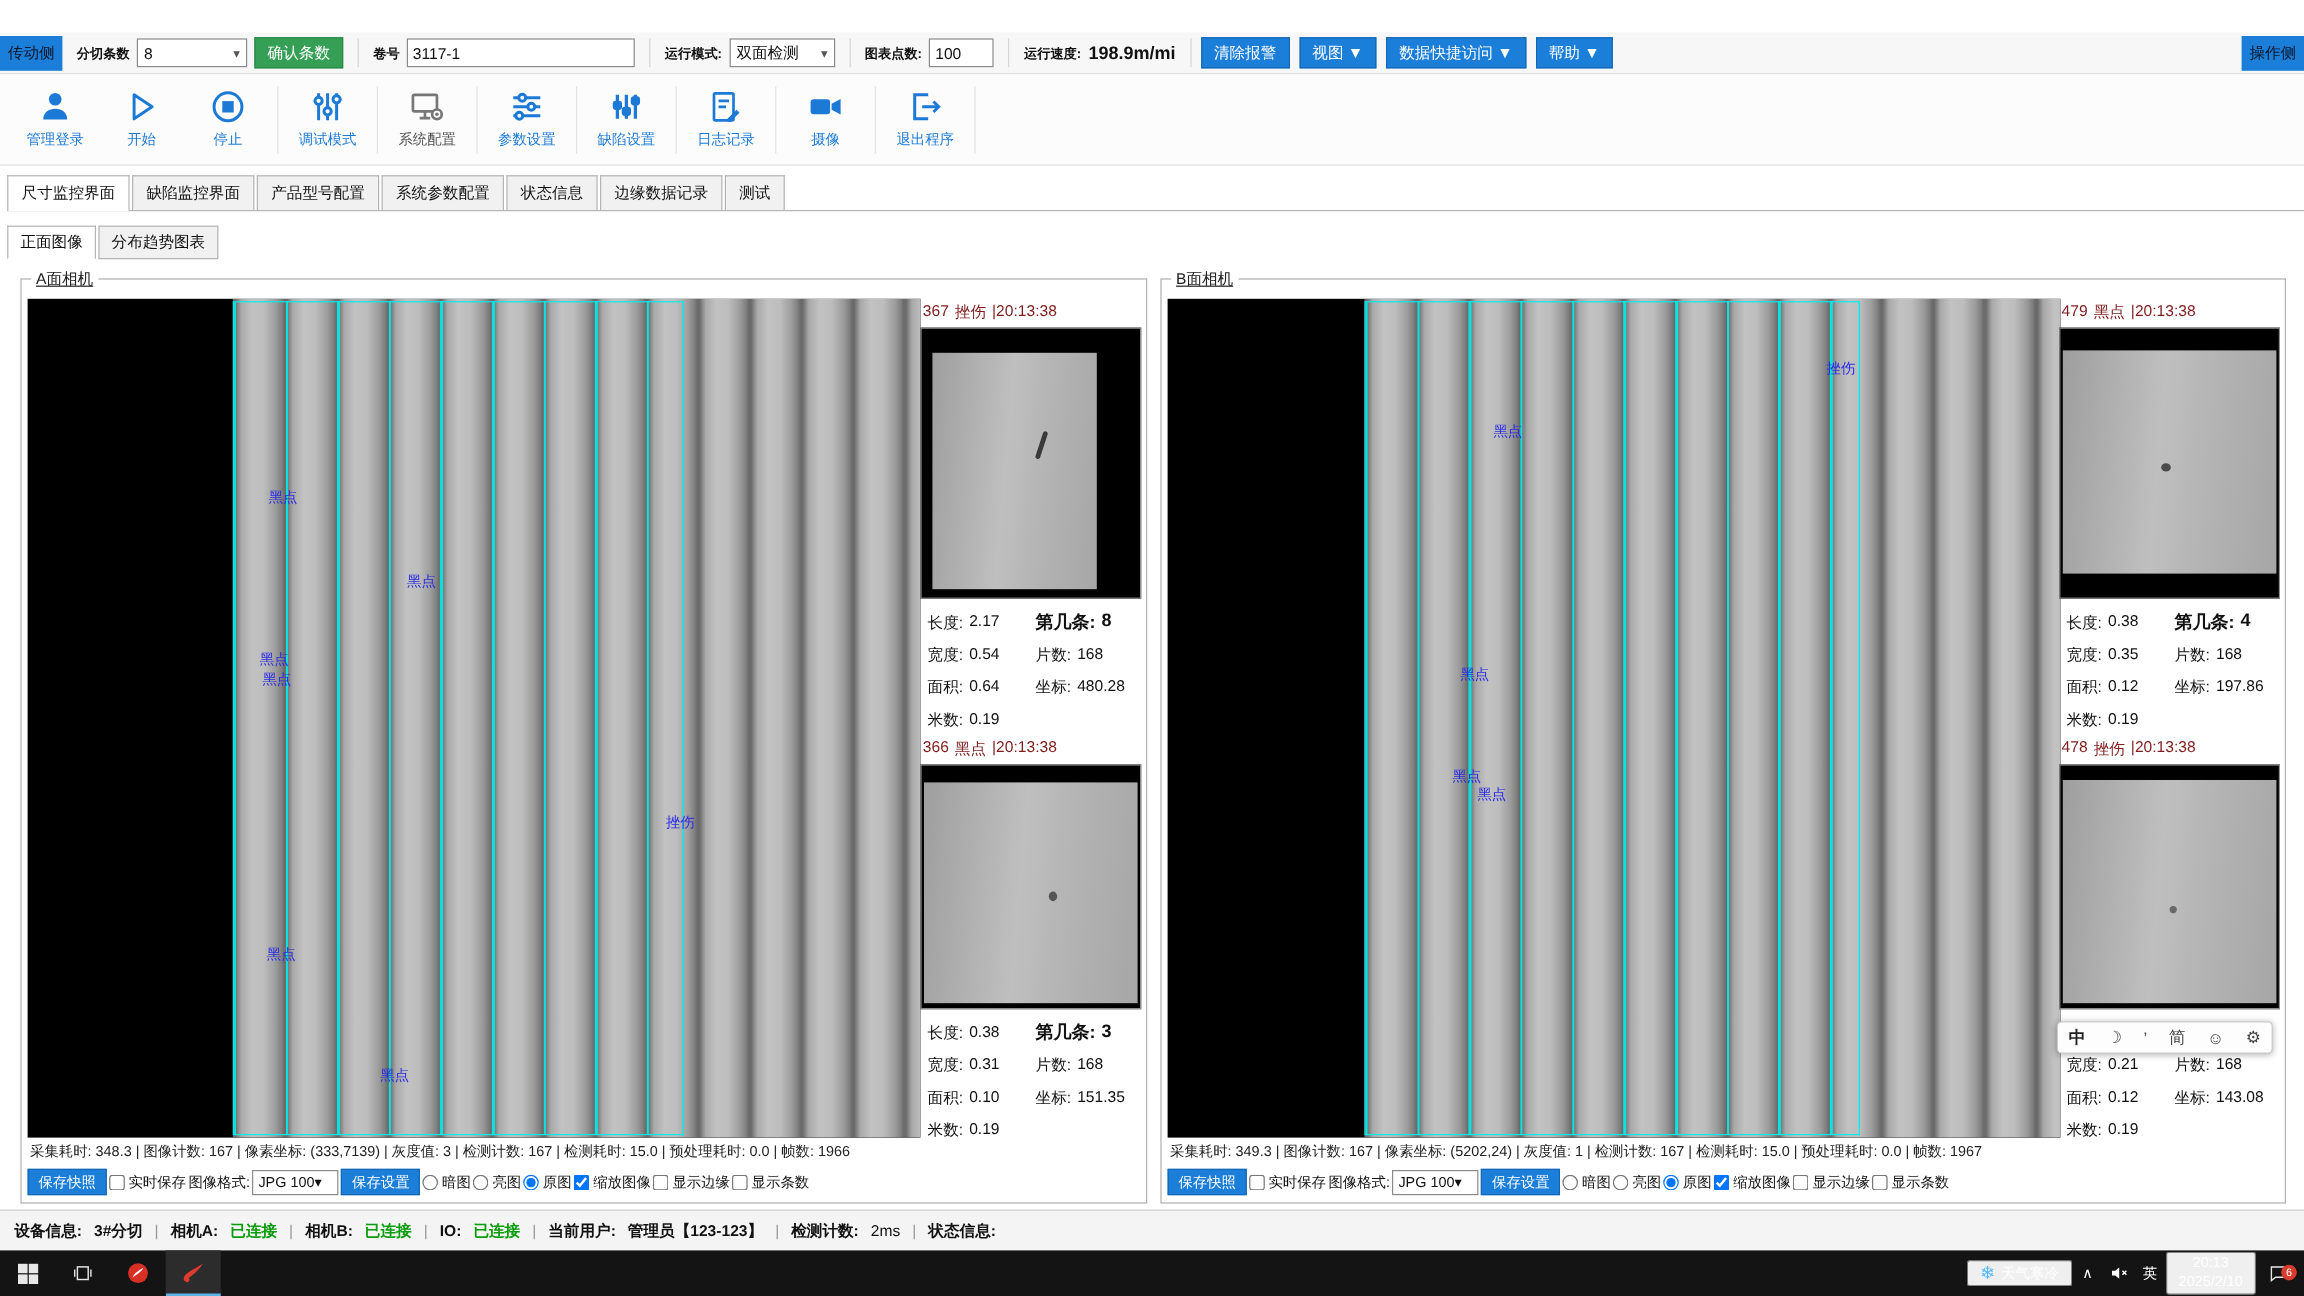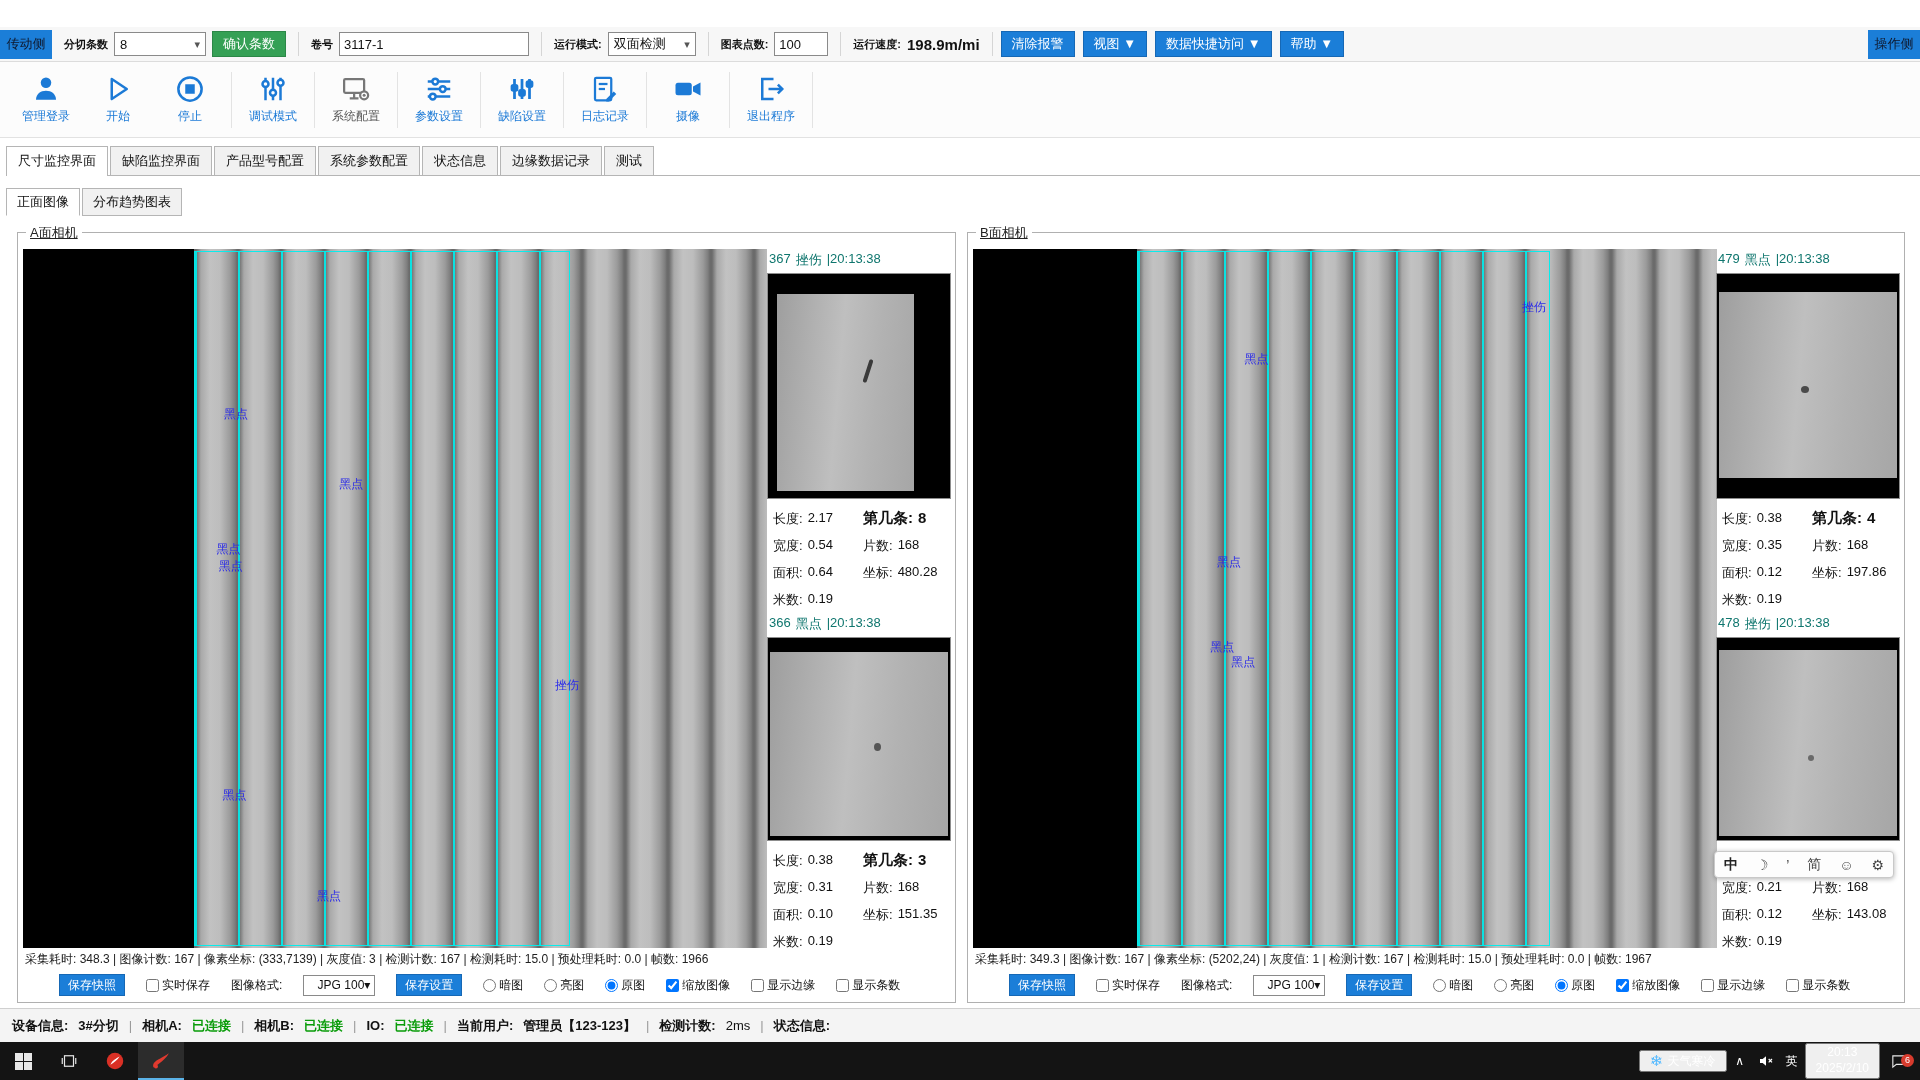--- a/index.html
+++ b/index.html
@@ -52,45 +52,45 @@
   .panel-a .strips{left:23%;}
   .panel-b .strips{left:22%;}
   .guides{position:absolute;top:2px;bottom:2px;border:1px solid rgba(0,238,238,.95);background:repeating-linear-gradient(90deg,rgba(0,238,238,.9) 0px,rgba(0,238,238,.9) 2px,transparent 2px,transparent 43px);}
   .panel-a .guides{left:23%;width:50.5%;}
   .panel-b .guides{left:22%;width:55.5%;}
   .mark{position:absolute;color:#2b2be8;font-size:12px;white-space:nowrap;}
 
   
   .card-col{position:absolute;right:4px;top:16px;width:184px;bottom:54px;display:flex;flex-direction:column;justify-content:space-between;}
   .card{display:flex;flex-direction:column;}
-  .card-head{display:flex;gap:5px;font-size:13px;color:#0f766e;padding:2px 2px 4px 2px;text-align:center;}
+  .card-head{display:flex;gap:5px;font-size:13px;color:#7f1d1d;padding:2px 2px 4px 2px;text-align:center;}
   .thumb{position:relative;background:#000;border:1px solid #8d8d8d;overflow:hidden;}
   .thumb.tall{height:226px;}
   .thumb.short{height:204px;}
   .patch{position:absolute;background:linear-gradient(95deg,#9e9e9e,#bfbfbf 45%,#b2b2b2 70%,#a6a6a6);}
   .t-a0 .patch{left:5%;right:20%;top:9%;bottom:3%;}
   .t-a1 .patch{left:1%;right:1%;top:7%;bottom:2%;}
   .t-b0 .patch{left:1%;right:1%;top:8%;bottom:9%;}
   .t-b1 .patch{left:1%;right:1%;top:6%;bottom:2%;}
   .flaw{position:absolute;}
   .t-a0 .flaw{left:54%;top:38%;width:4px;height:24px;transform:rotate(18deg);background:#3a3a3a;border-radius:2px;}
   .t-a1 .flaw{left:58%;top:52%;width:7px;height:8px;border-radius:50%;background:#555;}
   .t-b0 .flaw{left:46%;top:50%;width:8px;height:7px;border-radius:50%;background:#4a4a4a;}
   .t-b1 .flaw{left:50%;top:58%;width:6px;height:6px;border-radius:50%;background:#6a6a6a;}
   .stats{padding:6px 2px 0 2px;}
   .srow{display:flex;align-items:center;height:27px;}
   .scell{width:50%;display:flex;gap:5px;font-size:13px;color:#111;padding-left:4px;white-space:nowrap;}
   .scell.big{font-size:15px;font-weight:700;}
 
   
   .status-line{position:absolute;left:7px;bottom:34px;font-size:12px;color:#222;white-space:nowrap;overflow:hidden;right:4px;}
-  .controls-row{position:absolute;left:5px;right:2px;bottom:5px;height:24px;display:flex;align-items:center;gap:21px;font-size:12px;color:#111;white-space:nowrap;margin-left:36px;}
+  .controls-row{position:absolute;left:5px;right:2px;bottom:5px;height:24px;display:flex;align-items:center;gap:2px;font-size:12px;color:#111;white-space:nowrap;}
   .btn-sm{background:#1b7ed8;color:#fff;border:1px solid #1668b5;font-size:12px;height:22px;padding:0 8px;}
   .ctl{display:flex;align-items:center;gap:3px;}
-  .combo-sm{display:inline-flex;justify-content:flex-end;align-items:center;background:#fff;border:1px solid #8a8a8a;height:21px;padding:0 4px;font-size:12px;width:72px;}
+  .combo-sm{display:inline-flex;justify-content:flex-start;align-items:center;background:#fff;border:1px solid #8a8a8a;height:21px;padding:0 4px;font-size:12px;width:72px;}
   .controls-row input{margin:0;}
 
   
   .statusbar{position:absolute;top:1008px;left:0;width:100%;height:34px;background:#f4f4f4;border-top:1px solid #d0d0d0;display:flex;align-items:center;gap:10px;padding-left:12px;font-size:13px;color:#111;}
   .sb-label{font-weight:700;}
   .sb-bold{font-weight:700;}
   .sb-green{color:#0a9c0a;font-weight:700;}
   .sb-sep{color:#999;}
 
   

